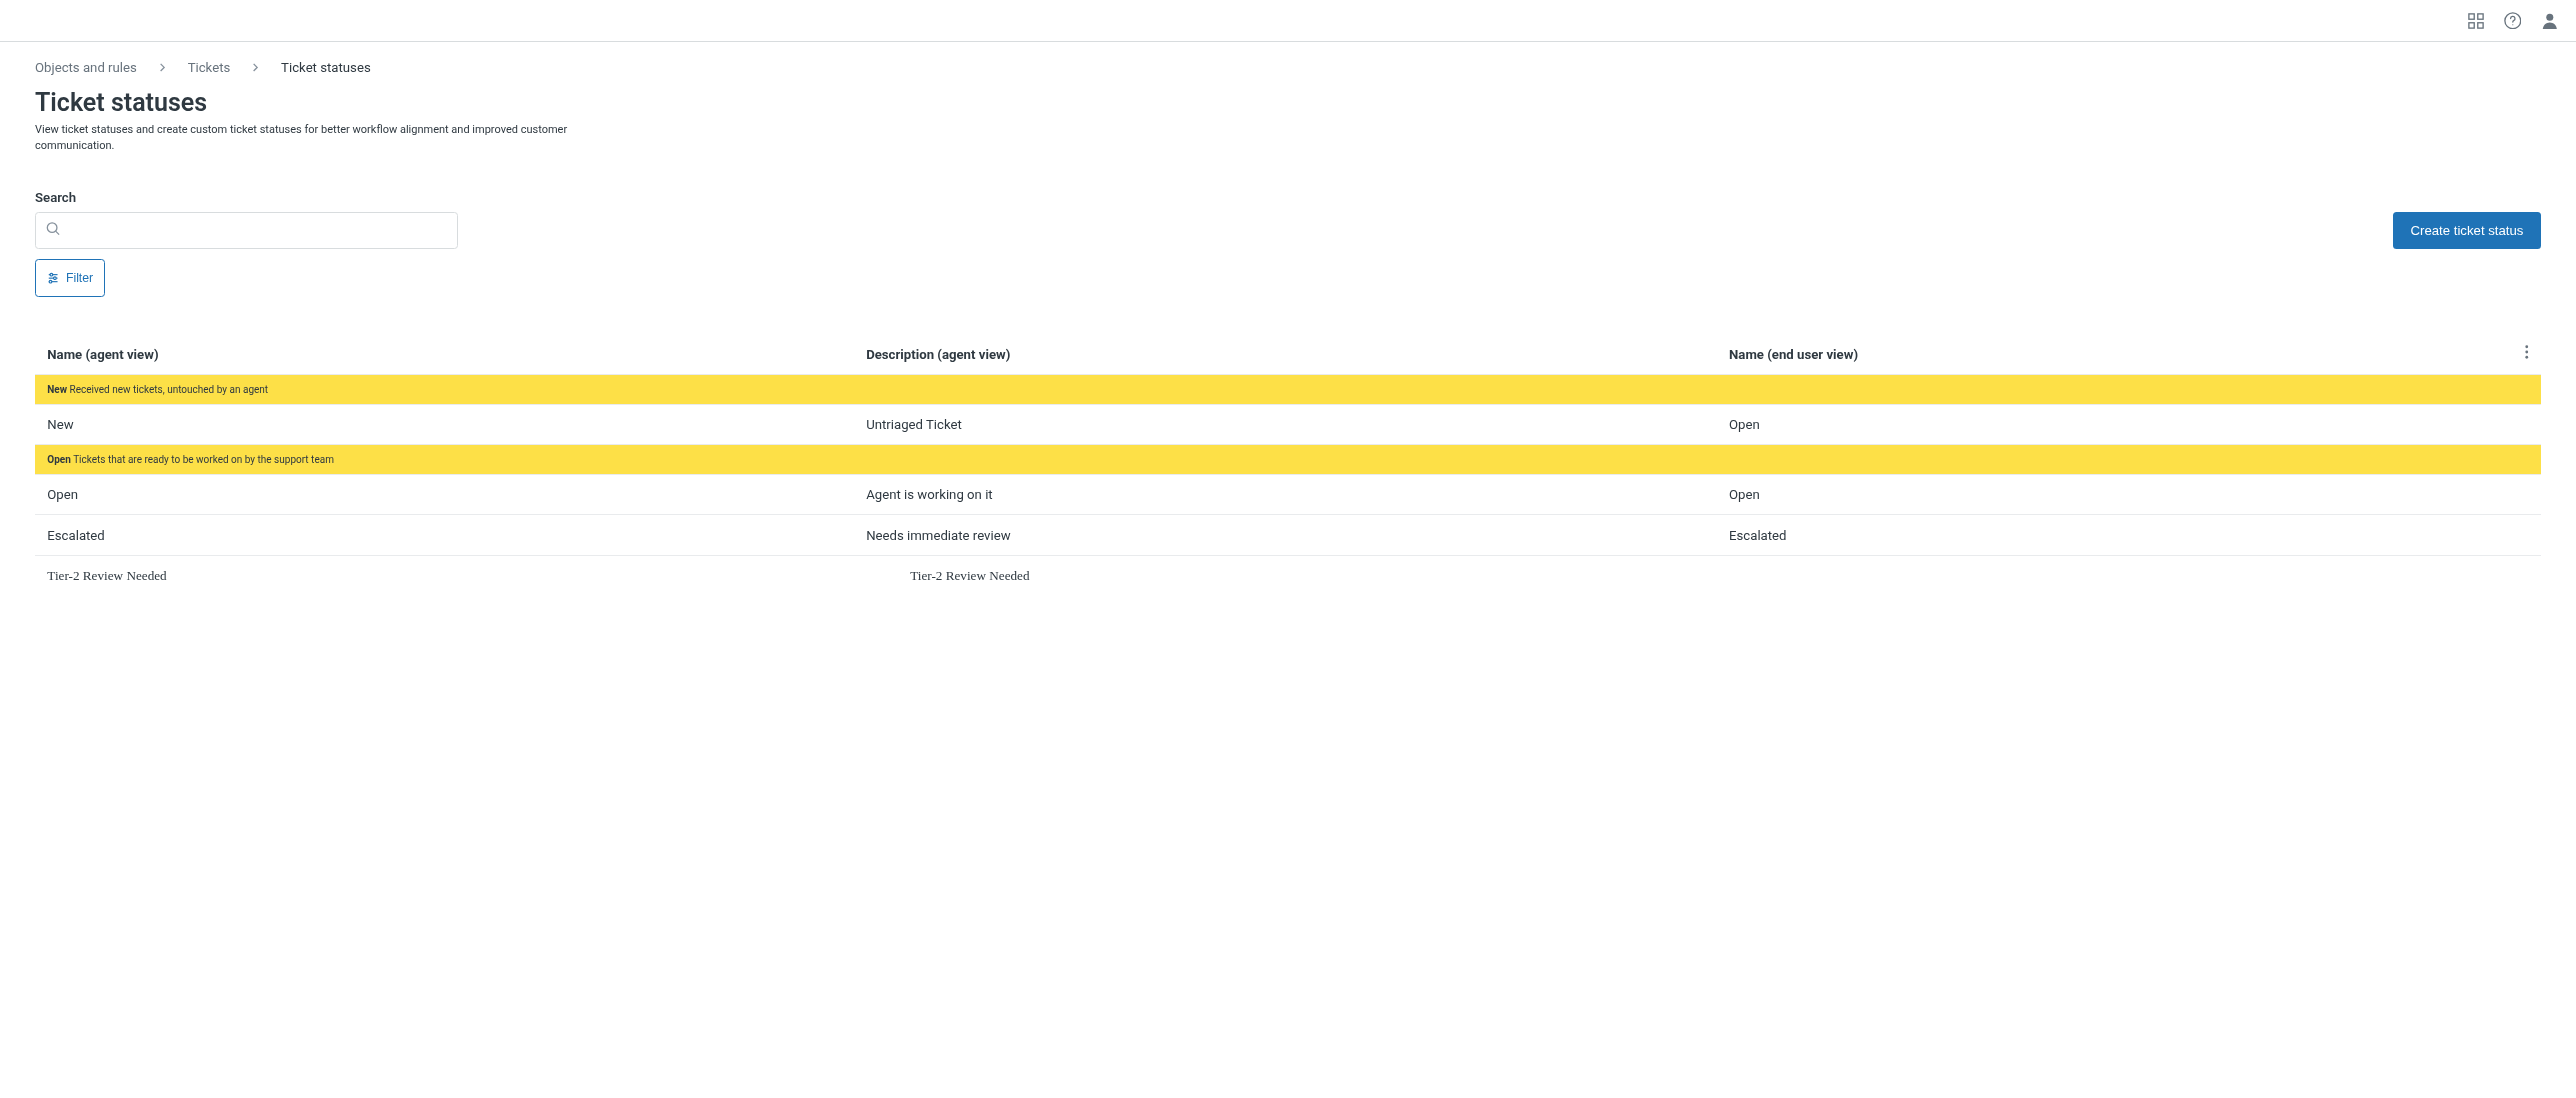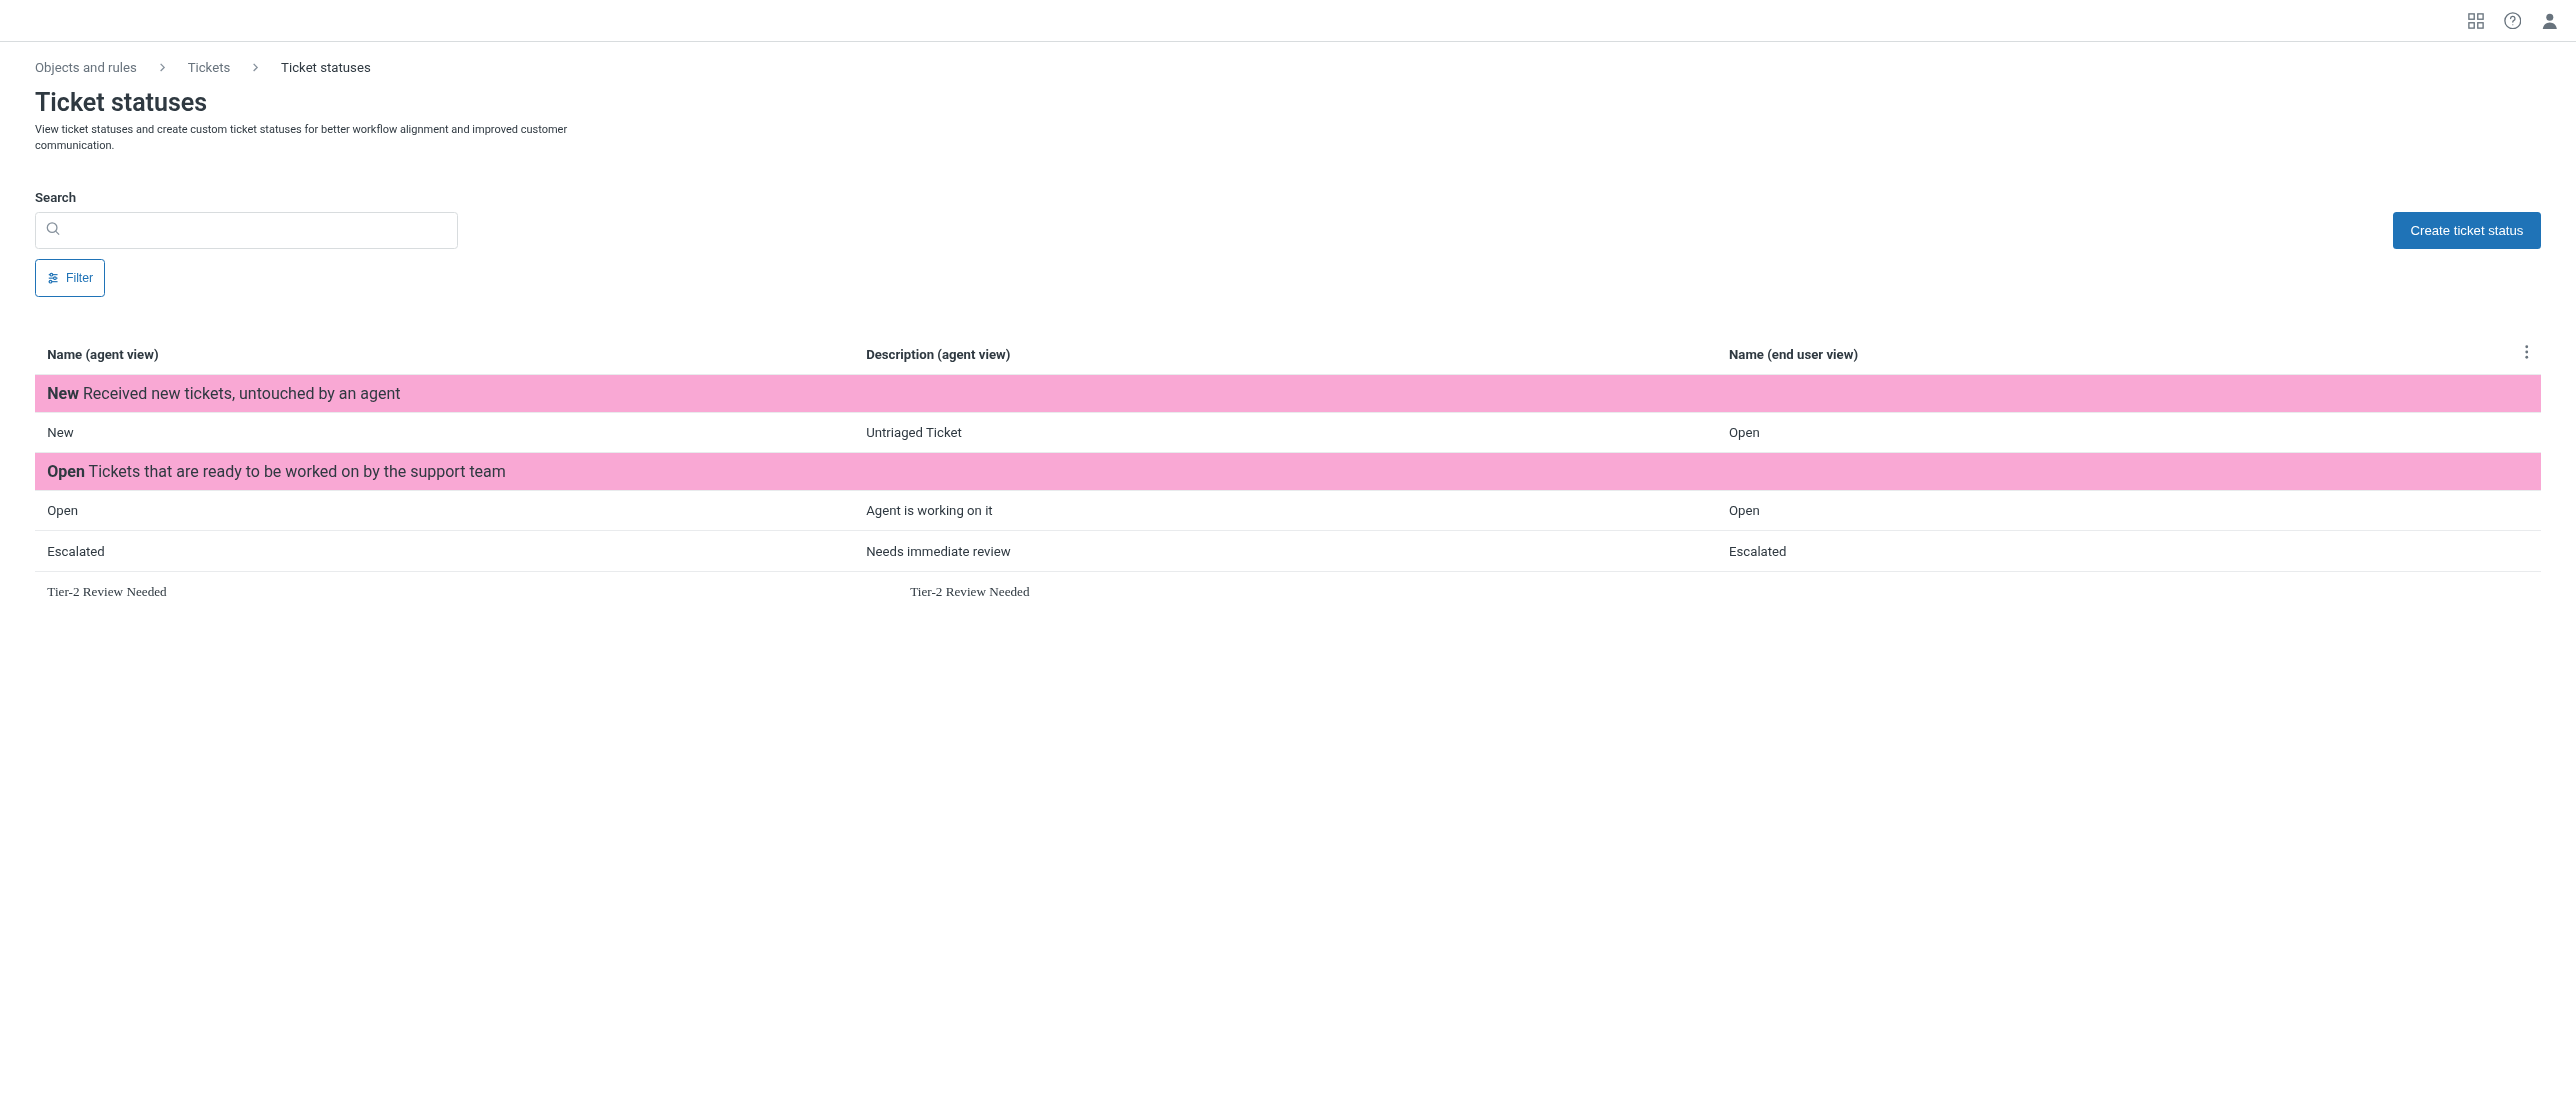--- a/index.html
+++ b/index.html
@@ -133,23 +133,23 @@
       padding: 12.3px 12.3px;
       font-weight: 700;
       font-size: 13.2px;
       border-bottom: 0.9px solid #e9ebed;
     }
     .col-name { flex: 0 0 33%; }
     .col-desc { flex: 0 0 33%; }
     .col-user { flex: 1; margin-left: 44px; }
     .col-menu { flex: 0 0 17.6px; text-align: right; }
     .group-row {
-      background: #f9a8d4;
+      background: #fde047;
       padding: 8.8px 12.3px;
-      font-size: 16px;
+      font-size: 10px;
       color: #2f3941;
       border-bottom: 0.9px solid #e9ebed;
     }
     .group-row .group-name { font-weight: 700; }
     .data-row {
       display: flex;
       align-items: center;
       padding: 12.3px 12.3px;
       font-size: 13.2px;
       border-bottom: 0.9px solid #e9ebed;

